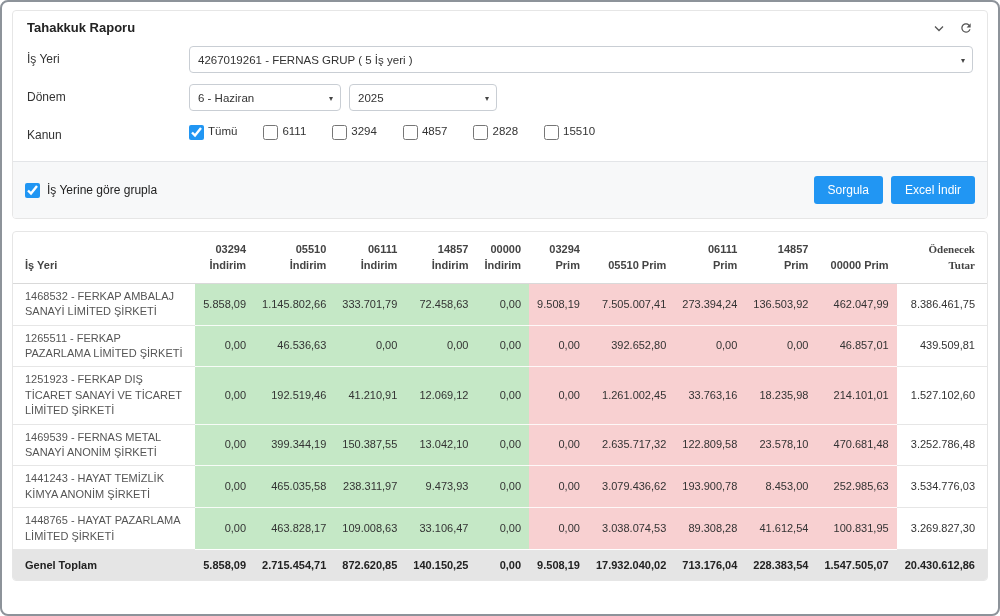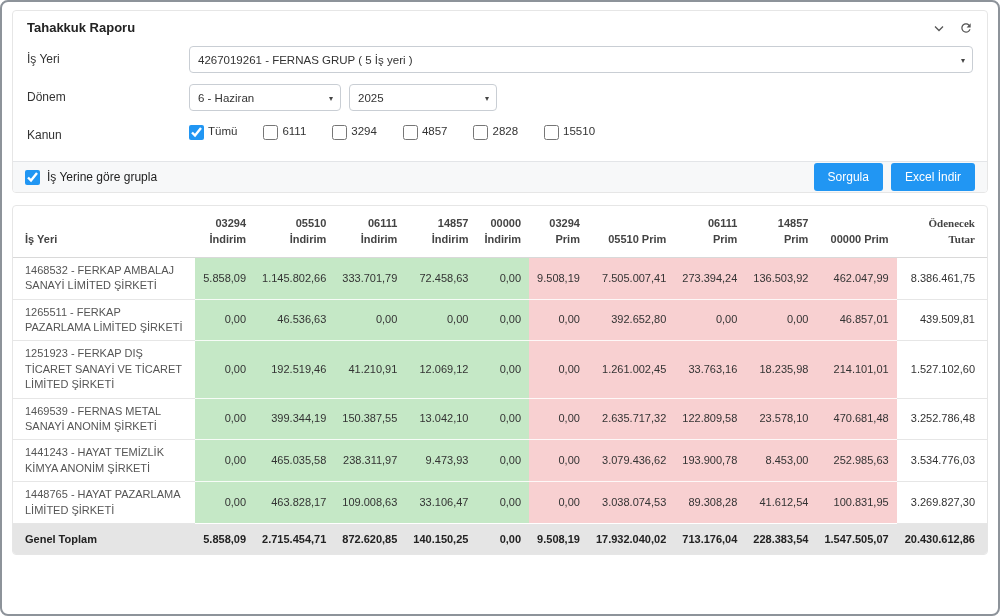--- a/index.html
+++ b/index.html
@@ -24,21 +24,21 @@
   .select-wrap select{appearance:none;-webkit-appearance:none;width:100%;height:27px;border:1px solid #c9ced4;border-radius:4px;background:#fff;font-size:11.5px;color:#333;padding:0 24px 0 8px;font-family:inherit;}
   .select-caret{position:absolute;right:8px;top:50%;transform:translateY(-50%);font-size:8px;color:#444;pointer-events:none;}
   .donem-selects{display:flex;gap:8px;}
   .donem-month{width:152px;}
   .donem-year{width:148px;}
 
   .kanun-options{display:flex;gap:26px;padding-top:3px;}
   .kanun-item{display:flex;flex-direction:row;align-items:flex-start;gap:4px;font-size:11.5px;color:#333;cursor:pointer;}
   input[type=checkbox]{width:15px;height:15px;accent-color:var(--accent);margin:0;cursor:pointer;}
 
-  .toolbar{display:flex;align-items:center;justify-content:space-between;background:#f7f8f9;border-top:1px solid #e3e5e8;padding:1px 12px;}
+  .toolbar{display:flex;align-items:center;justify-content:space-between;background:#f7f8f9;border-top:1px solid #e3e5e8;padding:14px 12px;}
   .group-by{display:flex;align-items:center;gap:7px;font-size:12px;color:#222;cursor:pointer;}
   .toolbar-buttons{display:flex;gap:8px;margin-left:23px;}
   .btn{background:var(--accent);color:#fff;border:none;border-radius:3px;font-size:12px;padding:7px 14px;font-family:inherit;cursor:pointer;}
 
   .table-card{border:1px solid #e6e6e6;border-radius:4px;overflow:hidden;background:#fff;}
   table{width:100%;border-collapse:collapse;font-size:11px;}
   thead th{padding:10px 8px 9px;vertical-align:bottom;text-align:right;font-weight:700;color:#444;border-bottom:1px solid #d9d9d9;line-height:1.45;white-space:nowrap;}
   thead th.col-name{text-align:left;width:200px;padding-left:12px;}
   thead th.col-last{padding-right:12px;font-family:Liberation Serif, serif;}
   tbody td{padding:5px 8px;text-align:right;color:#333;vertical-align:middle;line-height:1.4;border-bottom:1px solid #e6e6e6;}

